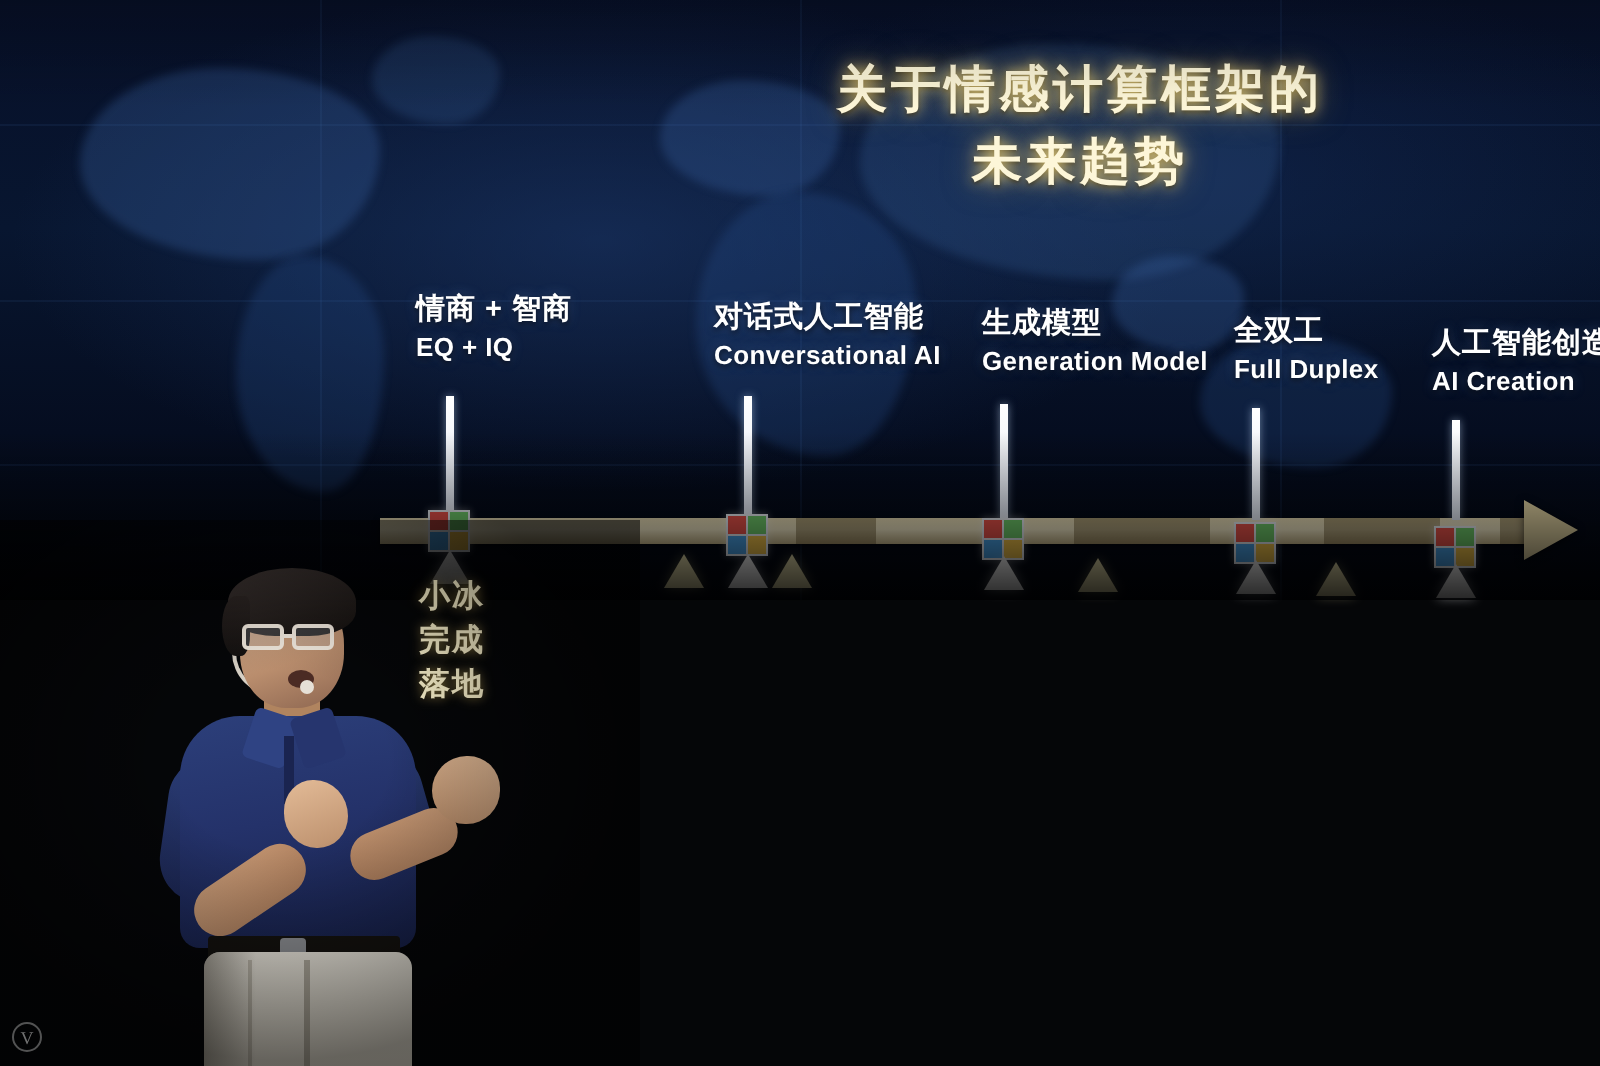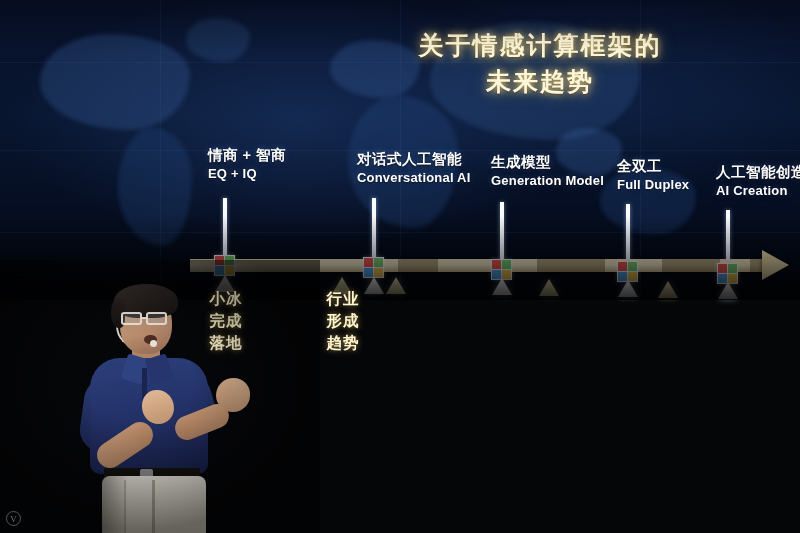--- a/index.html
+++ b/index.html
@@ -276,25 +276,20 @@
       </div>
 
     </div>
   </div>
 
   <div class="underlabel" style="left:195px; top:288px; width:62px;">
     <span>小冰</span>
     <span>完成</span>
     <span>落地</span>
   </div>
-  <div class="underlabel" style="left:312px; top:288px; width:62px;">
-    <span>行业</span>
-    <span>形成</span>
-    <span>趋势</span>
-  </div>
 
   <div id="presenter">
     <div class="pp" id="micboom"></div>
     <div class="pp" id="neck"></div>
     <div class="pp" id="head"></div>
     <div class="pp" id="hair"></div>
     <div class="pp" id="hair2"></div>
     <div class="pp" id="glassL"></div>
     <div class="pp" id="glassR"></div>
     <div class="pp" id="bridge"></div>

